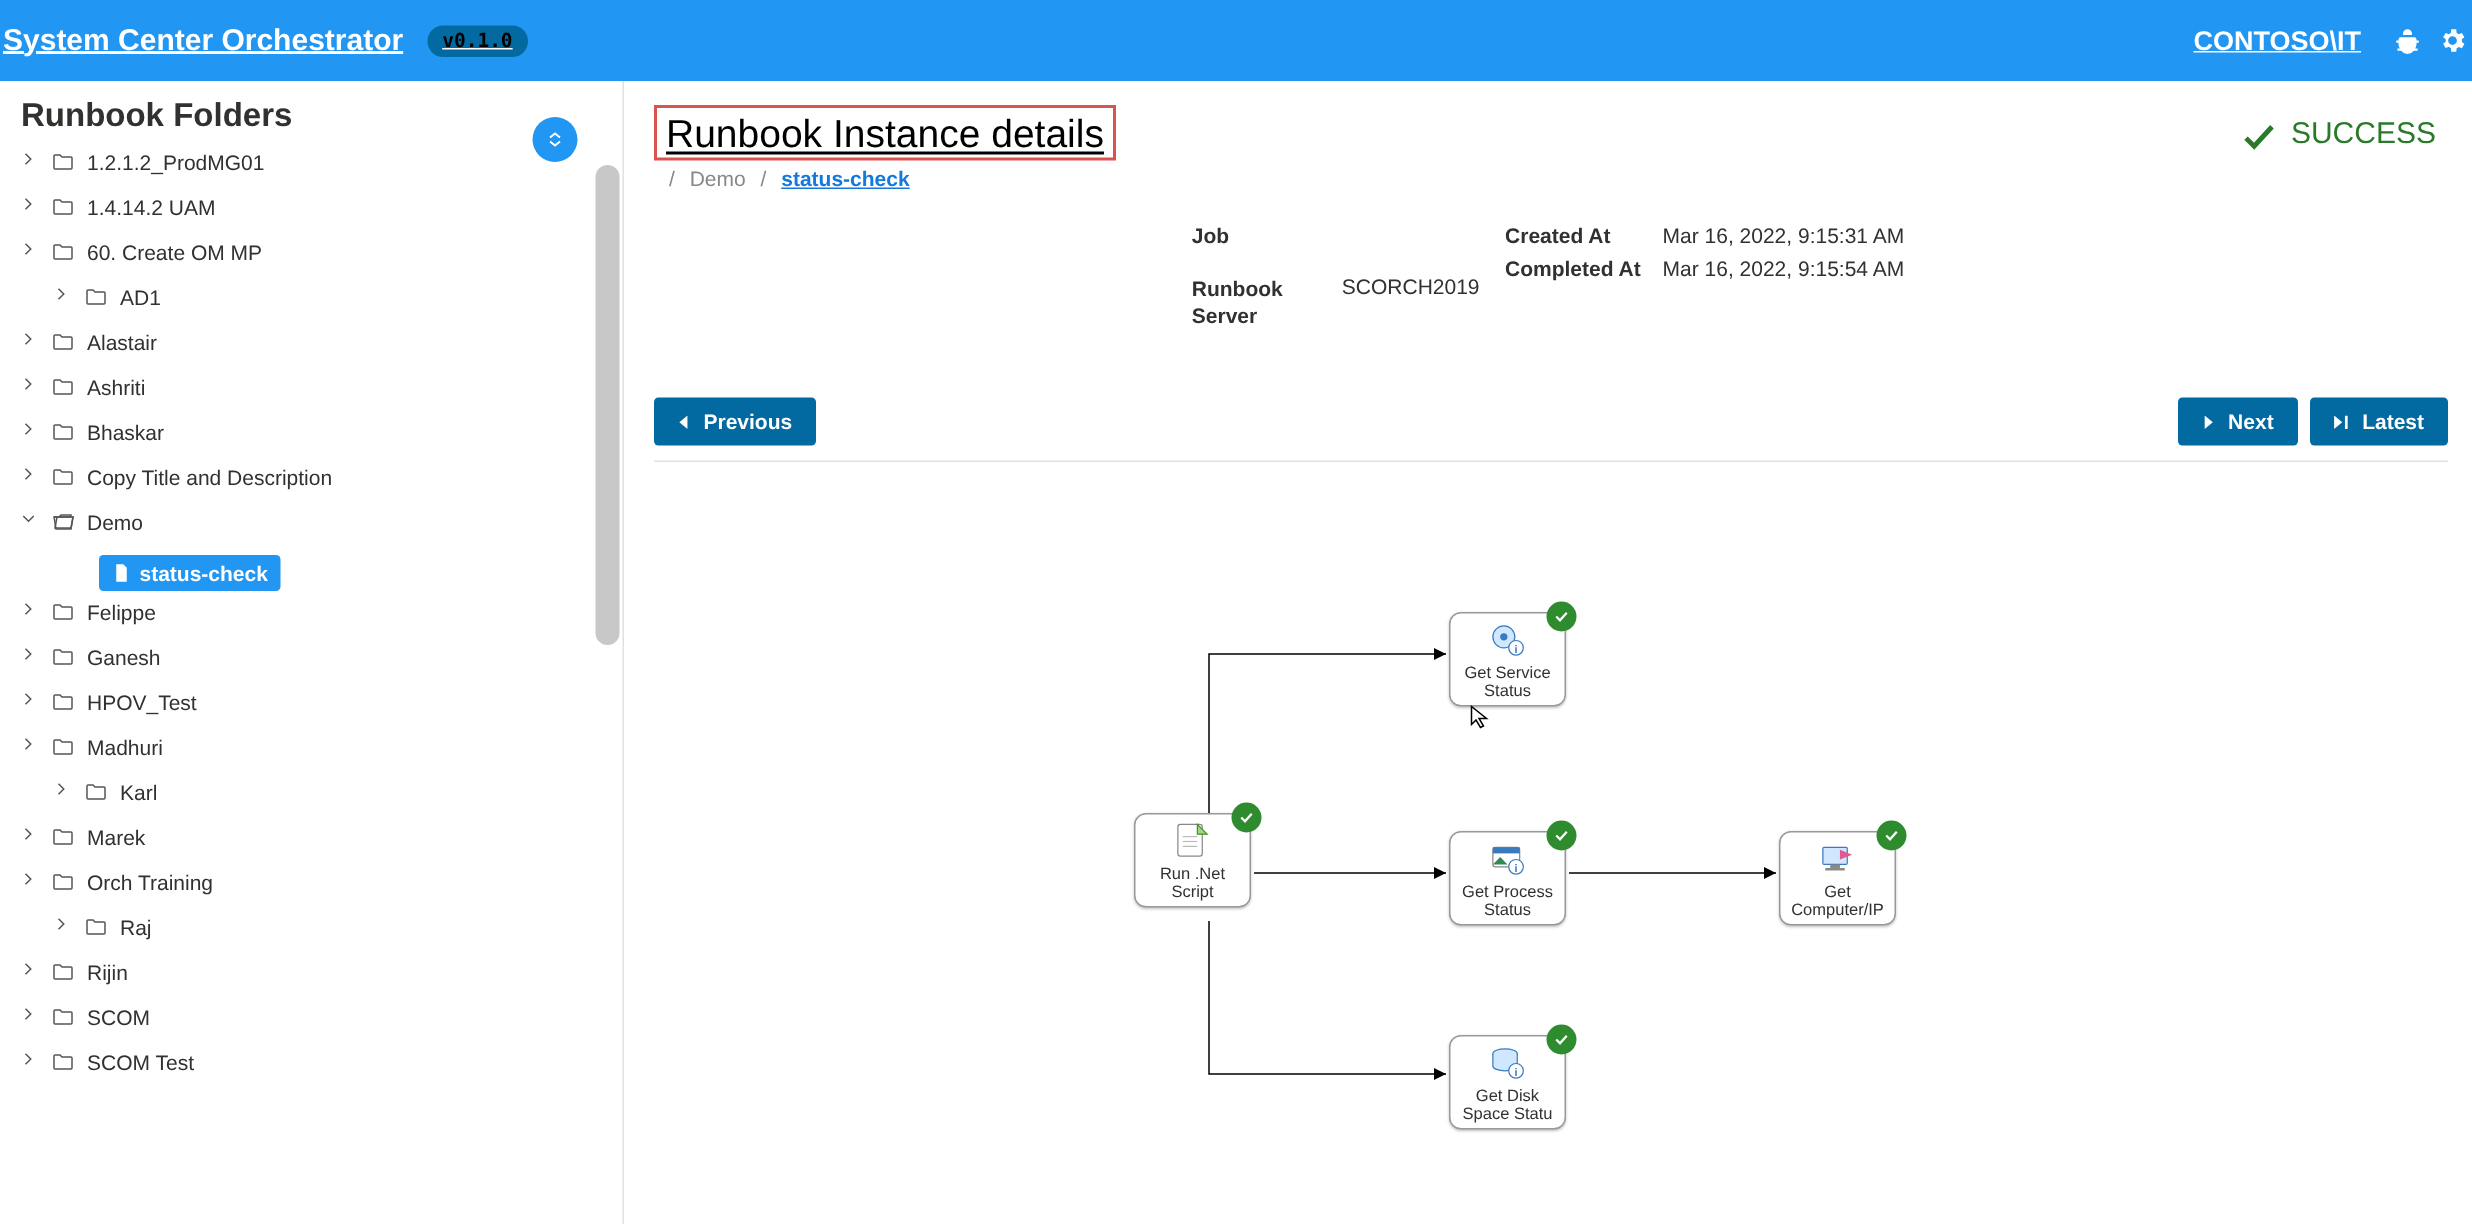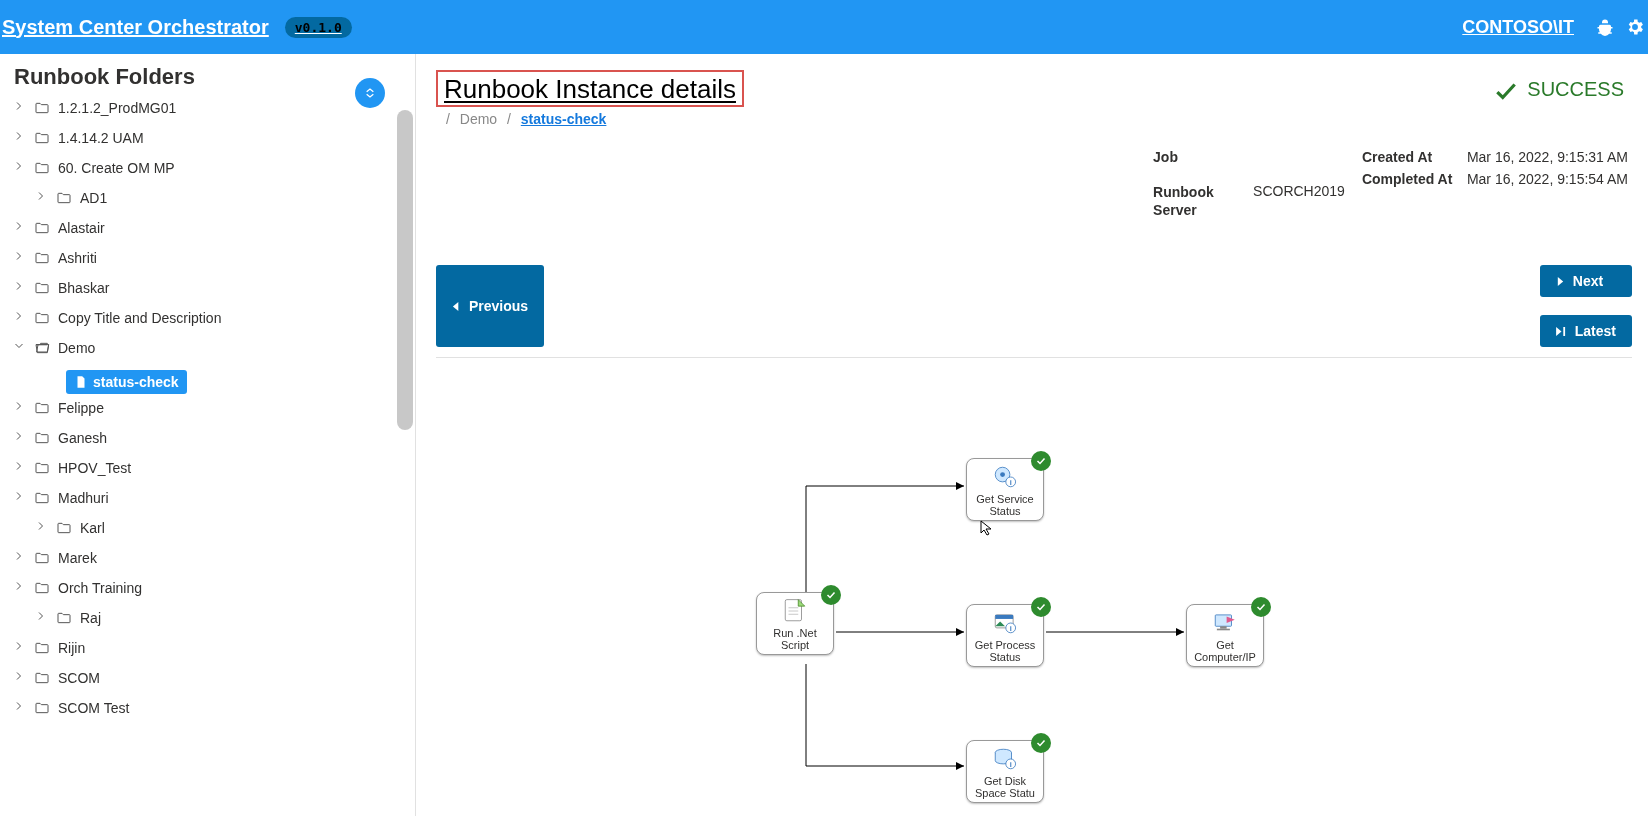--- a/index.html
+++ b/index.html
@@ -35,35 +35,35 @@
   .scroll-track-fake { position:absolute; top:56px; right:2px; width:16px; height:320px; background:#c8c8c8; border-radius:8px;}
 
   
   .main { flex:1; padding:16px 16px 0 20px; overflow:auto; position:relative;}
   .page-title-wrap { display:inline-block; border:2px solid #d9534f; padding:2px 6px 0 6px; margin-bottom:2px;}
   .page-title { font-size:26px; font-weight:400; color:#000; text-decoration: underline; text-underline-offset: 3px;}
   .crumbs { font-size:14px; color:#888; margin-top:2px; margin-left:4px;}
   .crumbs .sep { margin:0 6px; color:#888;}
   .crumbs .inactive { color:#888;}
   .crumbs a { color:#1479dd; text-decoration:underline; font-weight:600;}
-  .meta { margin-top:22px; display:flex; justify-content:flex-end; padding-right:4px;gap:17px;}
+  .meta { margin-top:22px; display:flex; justify-content:center; padding-right:4px;gap:17px;}
   .meta-left .row { display:flex; margin-bottom:18px;}
   .meta-left .label { width:100px; font-weight:700; font-size:14px;}
   .meta-left .val { font-size:14px;}
   .meta-right .row { display:flex; margin-bottom:6px;}
   .meta-right .label { font-weight:700; font-size:14px; width:105px;}
   .meta-right .val { font-size:14px;}
   .status { position:absolute; top:24px; right:24px; color:#2a7a2a; font-weight:500; font-size:20px; display:flex; align-items:flex-start;}
   .status svg { stroke:#2a7a2a; fill:none; stroke-width:3; margin-right:8px;}
   
   .btn-row { display:flex; justify-content:space-between; margin-top:28px; border-bottom:1px solid #e1e1e1; padding-bottom:10px;}
   .btn { background:#0369a1; color:#fff; border:none; border-radius:3px; padding:8px 16px; font-weight:600; font-size:14px; display:flex; align-items:center; cursor:pointer;}
   .btn svg { fill:#fff; }
   .btn .bicon-left { margin-right:8px;}
-  .btn-group-right { display:flex; gap:18px;flex-direction:column;}
+  .btn-group-right { display:flex; gap:8px;}
 
   
   .canvas { position:relative; height:460px; margin-top:10px;}
   .node { position:absolute; width:78px; background:#fff; border:1px solid #999; border-radius:8px; box-shadow:0 1px 2px rgba(0,0,0,.25); padding:4px 2px 2px 2px; text-align:center; font-size:11px; line-height:1.1;}
   .node .nicon { width:32px; height:28px; margin:0 auto 2px auto; display:flex; align-items:center; justify-content:center;}
   .badge { position:absolute; top:-8px; right:-8px; width:20px; height:20px; border-radius:50%; background:#2e8b2e; display:flex; align-items:center; justify-content:center;}
   .badge svg { stroke:#fff; fill:none; stroke-width:3;}
   svg.conn { position:absolute; top:0; left:0; width:100%; height:100%;}
   svg.conn path, svg.conn line { stroke:#000; stroke-width:1; fill:none;}
   svg.conn polygon { fill:#000;}

